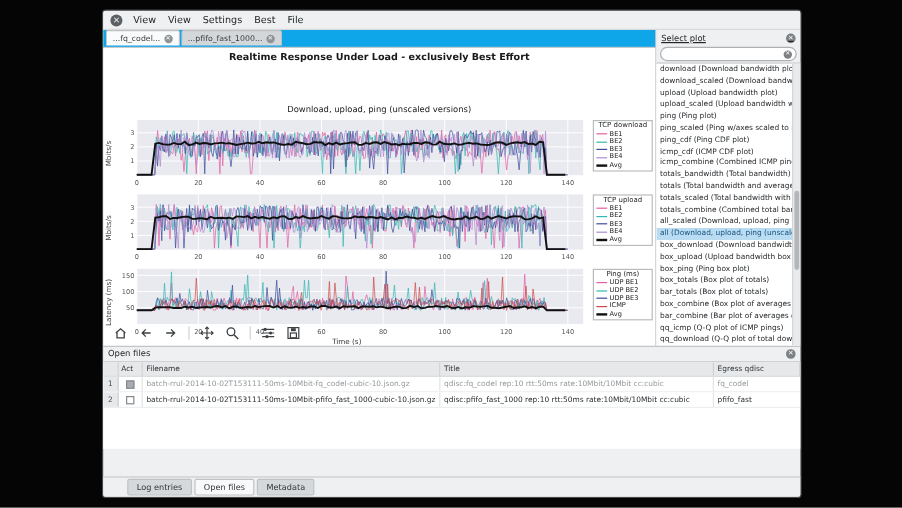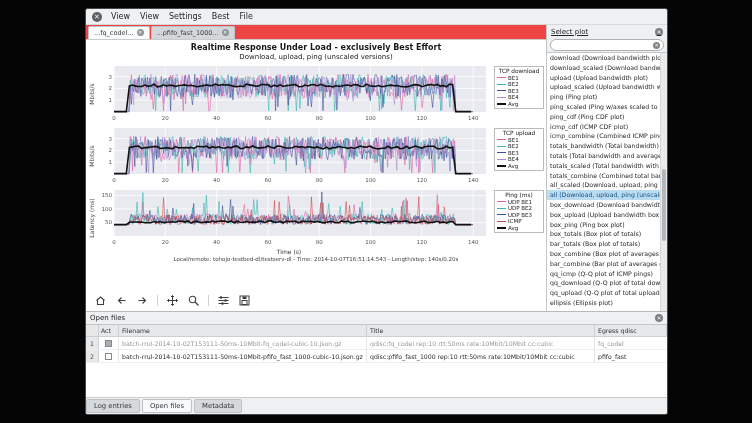--- a/index.html
+++ b/index.html
@@ -8,29 +8,29 @@
   #window{position:absolute;left:85px;top:8px;width:583px;height:407px;background:#eff0f1;
     border:1px solid #46484a;border-radius:3px;display:flex;flex-direction:column;overflow:hidden;}
   
   .menubar{height:16px;flex:none;display:flex;align-items:center;gap:9px;padding:0 6px;background:#eff0f1;border-bottom:1px solid #d6d8da;}
   .winclose{width:10px;height:10px;flex:none;border-radius:50%;background:#5c6063;color:#eee;font-size:7px;line-height:10px;text-align:center;cursor:default;}
   .menuitems{display:flex;gap:10px;}
   .menu-item{font-size:8px;color:#232629;}
   
   .main{flex:1;display:flex;min-height:0;}
   .leftcol{width:461px;flex:none;display:flex;flex-direction:column;border-right:1px solid #c3c6c9;}
-  .tabbar{height:15px;flex:none;display:flex;align-items:center;gap:1px;padding-left:2px;background:#ef4444;border-bottom:1px solid #c8cacc;}
+  .tabbar{height:15px;flex:none;display:flex;align-items:flex-start;gap:1px;padding-left:2px;background:#0ea5e9;border-bottom:1px solid #c8cacc;}
   .tab{height:13px;display:flex;align-items:center;gap:3px;padding:0 5px;font-size:6.5px;color:#3a3d40;
     background:#d4d7d9;border:1px solid #bfc2c5;border-bottom:none;border-radius:2px 2px 0 0;}
   .tab.active{background:#fafbfc;}
   .tabclose{width:7px;height:7px;flex:none;border-radius:50%;background:#8f9496;color:#fff;font-size:5px;line-height:7px;text-align:center;}
   
   .figure{flex:1;background:#fff;position:relative;padding-top:3px;overflow:hidden;}
   .ft1{font-size:8px;font-weight:bold;text-align:center;color:#1a1a1a;line-height:10px;}
-  .ft2{font-size:7px;text-align:center;color:#1a1a1a;line-height:8.5px;}
+  .ft2{font-size:7px;text-align:center;color:#1a1a1a;line-height:8.5px;margin-top:34px;}
   .subrow{display:flex;align-items:flex-start;margin-top:2px;}
   .ylab{width:10px;height:60px;flex:none;position:relative;}
   .ylab span{position:absolute;left:50%;top:50%;transform:translate(-50%,-50%) rotate(-90deg);font-size:6px;color:#444;white-space:nowrap;}
   .chartsvg{flex:none;}
   .legend{width:50px;flex:none;margin-left:2px;margin-top:2px;border:1px solid #b9bcbf;background:#fff;padding:1px 2px;}
   .lgtitle{font-size:5.8px;color:#222;text-align:center;line-height:7px;}
   .lgrow{display:flex;align-items:center;gap:2px;height:6.5px;}
   .lgsw{width:9px;flex:none;border-top:1.2px solid #000;}
   .lgname{font-size:5.5px;color:#222;white-space:nowrap;}
   .xlab{text-align:center;font-size:6px;color:#333;line-height:7px;width:406px;}
@@ -61,21 +61,21 @@
   .ofrow.hd .ofc{background:#e6e8ea;border-right:1px solid #cdd0d3;}
   .ofc.num{width:13px;flex:none;background:#e6e8ea;border-right:1px solid #cdd0d3;text-align:center;padding:0;color:#4a4e52;}
   .ofc.act{width:20px;flex:none;display:flex;align-items:center;justify-content:center;}
   .ofrow.hd .ofc.act{display:block;text-align:left;padding:0 2px;}
   .ofc.fn{width:248px;flex:none;}
   .ofc.ti{width:228px;flex:none;}
   .ofc.qd{flex:1;border-right:none;}
   .cb{width:7px;height:7px;border:1px solid #85898c;background:#fff;display:inline-block;}
   .cb.checked{background:#a7adb2;}
   
-  .bottombar{height:17px;flex:none;display:flex;align-items:center;gap:2px;padding:0 0;background:#eff0f1;border-top:1px solid #c8cacc;}
+  .bottombar{height:17px;flex:none;display:flex;align-items:center;gap:2px;padding:0 20px;background:#eff0f1;border-top:1px solid #c8cacc;margin-top:23px;}
   .btab{font-size:6.8px;padding:2px 7px;background:#d6d9db;border:1px solid #bfc2c5;border-radius:2px;color:#33363a;}
   .btab.active{background:#f8f9fa;}
 </style>
 </head>
 <body>
 
 <div>
   <div id="window">
 
     <div class="menubar">

